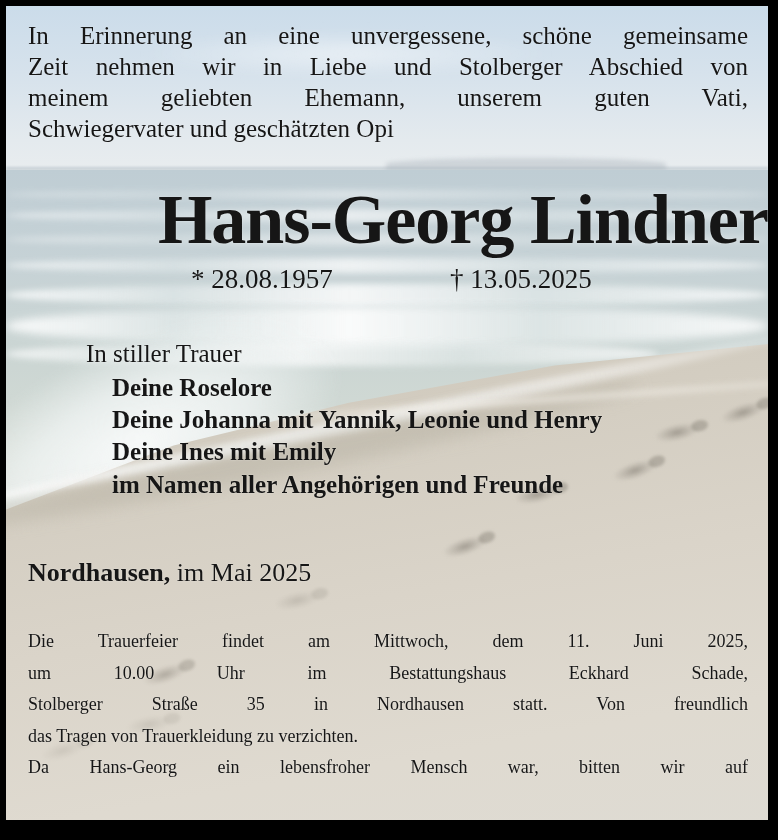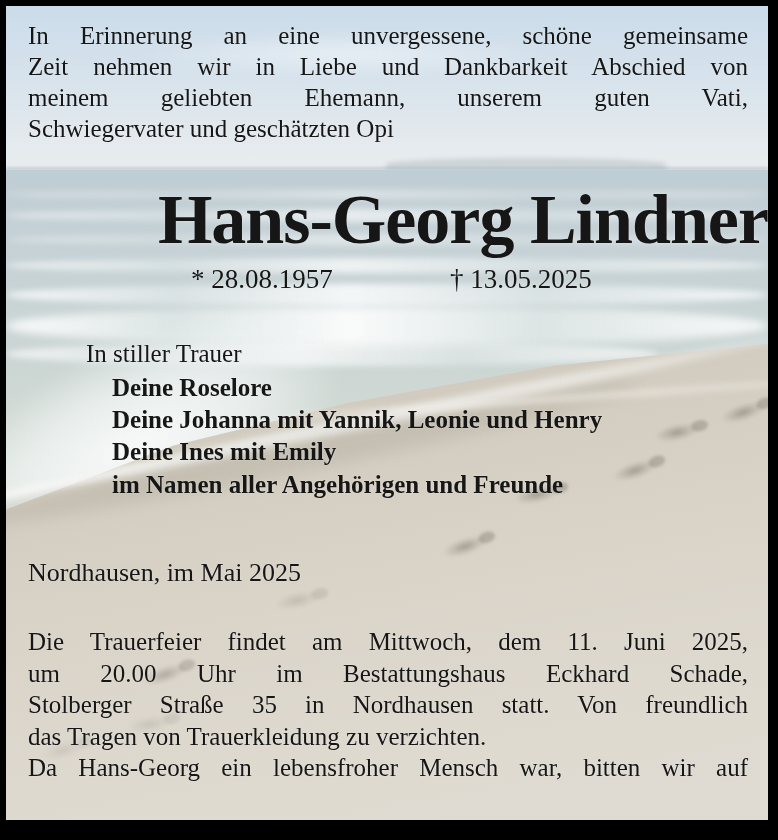--- a/index.html
+++ b/index.html
@@ -121,22 +121,22 @@
   .name    { top: 176px; left: 0; width: 100%; margin: 0;
              text-align: right; font-size: 70px; line-height: 76px;
              font-weight: 700; letter-spacing: -1px; }
   .dates   { top: 258px; left: 0; width: 100%; height: 38px; font-size: 27px; }
   .birth   { position: absolute; left: 185px; top: 0; }
   .death   { position: absolute; left: 444px; top: 0; text-align: right; }
   .trauer  { top: 334px; left: 80px; font-size: 25px; }
   .mourners{ top: 366px; left: 70px; font-size: 25px; font-weight: 700; line-height: 32.2px; margin-left: 36px; }
   .mline   { white-space: nowrap; }
   .place   { top: 552px; left: 22px; font-size: 26px; }
-  .place .b{ font-weight: 400; }
-  .details { top: 620px; left: 22px; width: 720px; font-size: 25px; line-height: 31.6px; }
+  .place .b{ font-weight: 700; }
+  .details { top: 620px; left: 22px; width: 720px; font-size: 18px; line-height: 31.6px; }
 </style>
 </head>
 <body>
 
 <div class="frame">
   <div class="canvas">
 
     <div class="layer sky"></div>
     <div class="layer clouds"></div>
     <div class="layer mountains"></div>
@@ -159,21 +159,21 @@
     <div class="layer fp fp3"></div>
     <div class="layer fp fp4"></div>
     <div class="layer fp fp5"></div>
     <div class="layer fp fp6"></div>
     <div class="layer fp fp7"></div>
     <div class="layer fp fp8"></div>
     <div class="layer fp fp9"></div>
 
     <div class="txt intro">
         <div class="jline">In Erinnerung an eine unvergessene, schöne gemeinsame</div>
-        <div class="jline">Zeit nehmen wir in Liebe und Dankbarkeit Abschied von</div>
+        <div class="jline">Zeit nehmen wir in Liebe und Stolberger Abschied von</div>
         <div class="jline">meinem geliebten Ehemann, unserem guten Vati,</div>
         <div class="jline last">Schwiegervater und geschätzten Opi</div>
       </div>
 
     <h1 class="txt name">Hans-Georg Lindner</h1>
 
     <div class="txt dates">
       <span class="birth">* 28.08.1957</span>
       <span class="death">† 13.05.2025</span>
     </div>
@@ -186,20 +186,20 @@
         <div class="mline">Deine Ines mit Emily</div>
         <div class="mline last">im Namen aller Angehörigen und Freunde</div>
       </div>
 
     <div class="txt place">
       <span class="b">Nordhausen,</span><span> im Mai 2025</span>
     </div>
 
     <div class="txt details">
         <div class="jline">Die Trauerfeier findet am Mittwoch, dem 11. Juni 2025,</div>
-        <div class="jline">um 20.00 Uhr im Bestattungshaus Eckhard Schade,</div>
+        <div class="jline">um 10.00 Uhr im Bestattungshaus Eckhard Schade,</div>
         <div class="jline">Stolberger Straße 35 in Nordhausen statt. Von freundlich</div>
         <div class="jline last">das Tragen von Trauerkleidung zu verzichten.</div>
         <div class="jline">Da Hans-Georg ein lebensfroher Mensch war, bitten wir auf</div>
       </div>
 
   </div>
 </div>
 
 </body></html>

